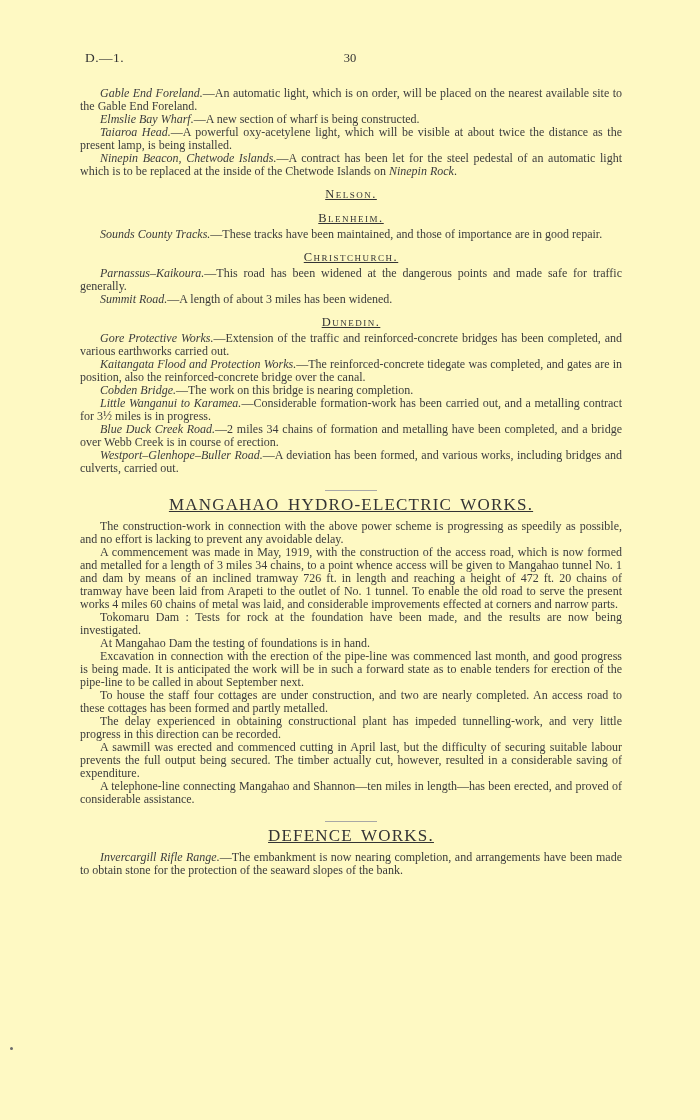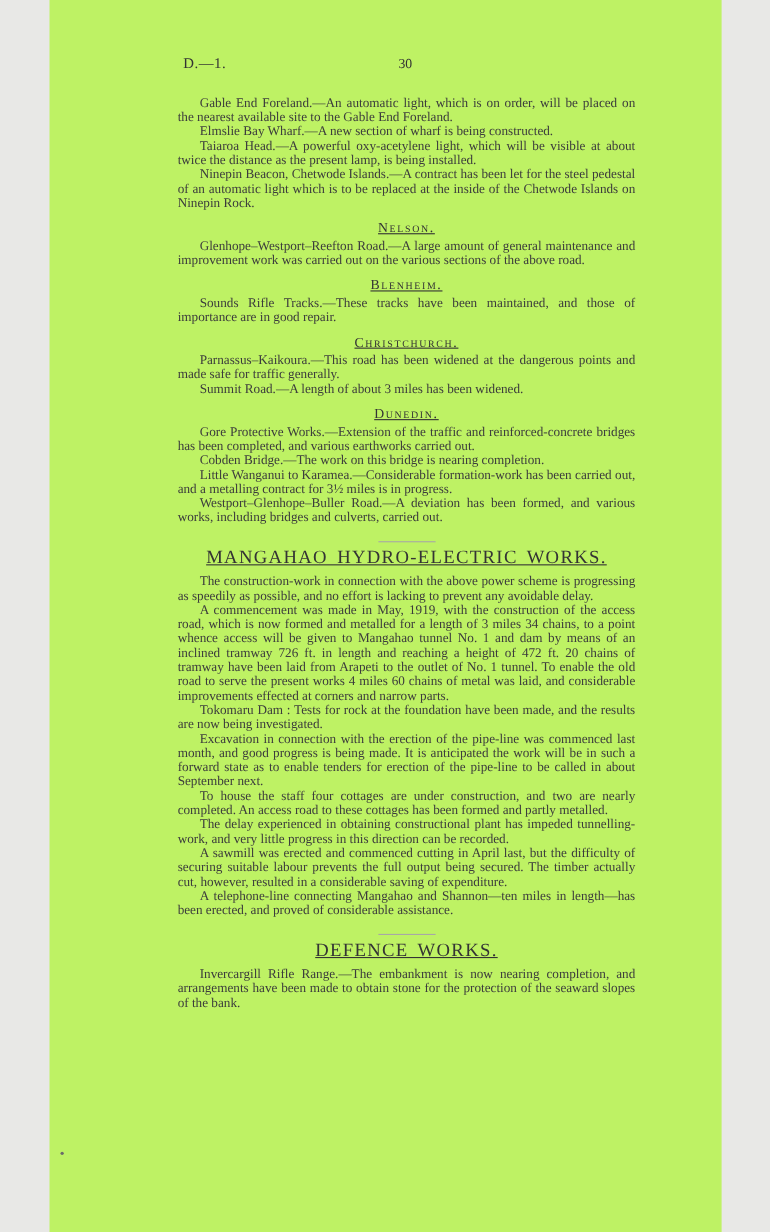--- a/index.html
+++ b/index.html
@@ -1,25 +1,24 @@
 <!DOCTYPE html>
 <html><head>
 <meta charset="utf-8">
 <style>
   html, body { margin: 0; padding: 0; background: #e8e8e6; }
   .page {
     position: relative;
-    width: 574px;
+    width: 700px;
     height: 1120px;
     margin: 0 auto;
-    background: #bef264;
+    background: #fef9c3;
     overflow: hidden;
     color: #3a3a3a;
     font-family: "Liberation Serif", "DejaVu Serif", serif;
-    padding-left: 37px;
   }
   .page-header {
     position: relative;
     height: 17px;
     margin-top: 50px;
   }
   .doc-ref {
     position: absolute;
     left: 85px;
     top: 0;
@@ -40,21 +39,21 @@
     padding: 20px 78px 0 80px;
   }
   .para {
     margin: 0;
     font-size: 12px;
     line-height: 13px;
     text-align: justify;
     text-indent: 20px;
     color: #3c3c3c;
   }
-  .lead { }
+  .lead { font-style: italic; }
   .heading {
     text-align: center;
     color: #343434;
     text-decoration: underline;
   }
   .heading.smallcaps {
     font-variant: small-caps;
     font-size: 12.5px;
     letter-spacing: 1.5px;
     margin: 9px 0 2px;
@@ -88,36 +87,38 @@
   <div class="page-header">
     <span class="doc-ref">D.—1.</span>
     <span class="page-num">30</span>
   </div>
   <div class="page-body">
       <p class="para"><span class="lead">Gable End Foreland.</span><span>—An automatic light, which is on order, will be placed on the nearest available site to the Gable End Foreland.</span></p>
       <p class="para"><span class="lead">Elmslie Bay Wharf.</span><span>—A new section of wharf is being constructed.</span></p>
       <p class="para"><span class="lead">Taiaroa Head.</span><span>—A powerful oxy-acetylene light, which will be visible at about twice the distance as the present lamp, is being installed.</span></p>
       <p class="para"><span class="lead">Ninepin Beacon, Chetwode Islands.</span><span>—A contract has been let for the steel pedestal of an automatic light which is to be replaced at the inside of the Chetwode Islands on </span><span class="lead">Ninepin Rock</span><span>.</span></p>
       <div class="heading smallcaps">Nelson.</div>
-      <p class="para"><span class="lead">Glenhope–Westport–Reefton Road.</span><span>—A large amount of general maintenance and improvement work was carried out on the various sections of the above road.</span></p>
       <div class="heading smallcaps">Blenheim.</div>
-      <p class="para"><span class="lead">Sounds Rifle Tracks.</span><span>—These tracks have been maintained, and those of importance are in good repair.</span></p>
+      <p class="para"><span class="lead">Sounds County Tracks.</span><span>—These tracks have been maintained, and those of importance are in good repair.</span></p>
       <div class="heading smallcaps">Christchurch.</div>
       <p class="para"><span class="lead">Parnassus–Kaikoura.</span><span>—This road has been widened at the dangerous points and made safe for traffic generally.</span></p>
       <p class="para"><span class="lead">Summit Road.</span><span>—A length of about 3 miles has been widened.</span></p>
       <div class="heading smallcaps">Dunedin.</div>
       <p class="para"><span class="lead">Gore Protective Works.</span><span>—Extension of the traffic and reinforced-concrete bridges has been completed, and various earthworks carried out.</span></p>
+      <p class="para"><span class="lead">Kaitangata Flood and Protection Works.</span><span>—The reinforced-concrete tidegate was completed, and gates are in position, also the reinforced-concrete bridge over the canal.</span></p>
       <p class="para"><span class="lead">Cobden Bridge.</span><span>—The work on this bridge is nearing completion.</span></p>
       <p class="para"><span class="lead">Little Wanganui to Karamea.</span><span>—Considerable formation-work has been carried out, and a metalling contract for 3½ miles is in progress.</span></p>
+      <p class="para"><span class="lead">Blue Duck Creek Road.</span><span>—2 miles 34 chains of formation and metalling have been completed, and a bridge over Webb Creek is in course of erection.</span></p>
       <p class="para"><span class="lead">Westport–Glenhope–Buller Road.</span><span>—A deviation has been formed, and various works, including bridges and culverts, carried out.</span></p>
       <div class="rule"></div>
       <div class="heading major">MANGAHAO HYDRO-ELECTRIC WORKS.</div>
       <p class="para"><span>The construction-work in connection with the above power scheme is progressing as speedily as possible, and no effort is lacking to prevent any avoidable delay.</span></p>
       <p class="para"><span>A commencement was made in May, 1919, with the construction of the access road, which is now formed and metalled for a length of 3 miles 34 chains, to a point whence access will be given to Mangahao tunnel No. 1 and dam by means of an inclined tramway 726 ft. in length and reaching a height of 472 ft.  20 chains of tramway have been laid from Arapeti to the outlet of No. 1 tunnel.  To enable the old road to serve the present works 4 miles 60 chains of metal was laid, and considerable improvements effected at corners and narrow parts.</span></p>
       <p class="para"><span>Tokomaru Dam : Tests for rock at the foundation have been made, and the results are now being investigated.</span></p>
+      <p class="para"><span>At Mangahao Dam the testing of foundations is in hand.</span></p>
       <p class="para"><span>Excavation in connection with the erection of the pipe-line was commenced last month, and good progress is being made.  It is anticipated the work will be in such a forward state as to enable tenders for erection of the pipe-line to be called in about September next.</span></p>
       <p class="para"><span>To house the staff four cottages are under construction, and two are nearly completed.  An access road to these cottages has been formed and partly metalled.</span></p>
       <p class="para"><span>The delay experienced in obtaining constructional plant has impeded tunnelling-work, and very little progress in this direction can be recorded.</span></p>
       <p class="para"><span>A sawmill was erected and commenced cutting in April last, but the difficulty of securing suitable labour prevents the full output being secured.  The timber actually cut, however, resulted in a considerable saving of expenditure.</span></p>
       <p class="para"><span>A telephone-line connecting Mangahao and Shannon—ten miles in length—has been erected, and proved of considerable assistance.</span></p>
       <div class="rule"></div>
       <div class="heading major">DEFENCE WORKS.</div>
       <p class="para"><span class="lead">Invercargill Rifle Range.</span><span>—The embankment is now nearing completion, and arrangements have been made to obtain stone for the protection of the seaward slopes of the bank.</span></p>
     </div>
   <div class="scan-dot"></div>

